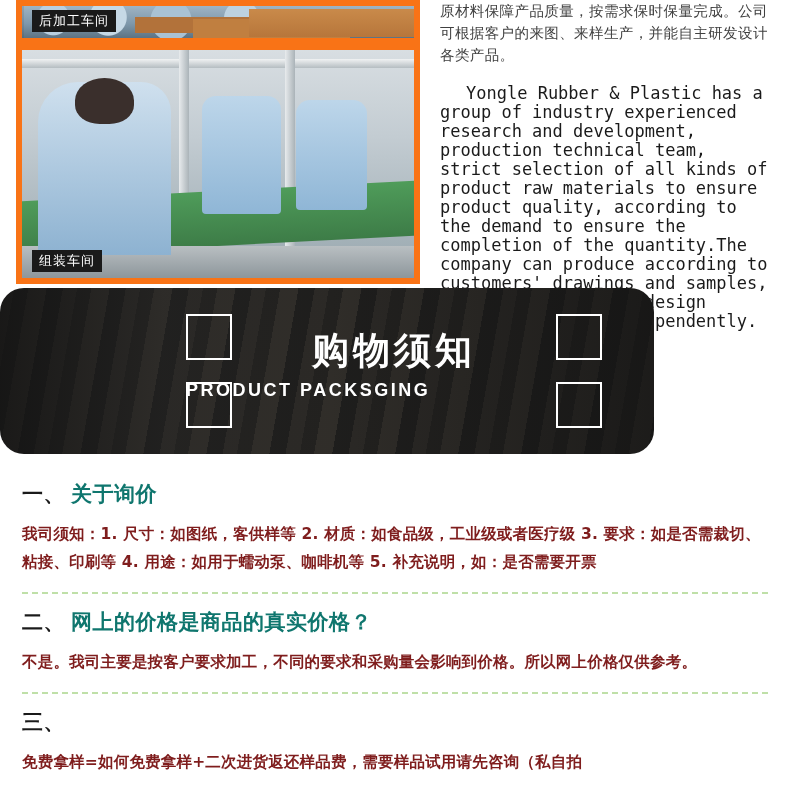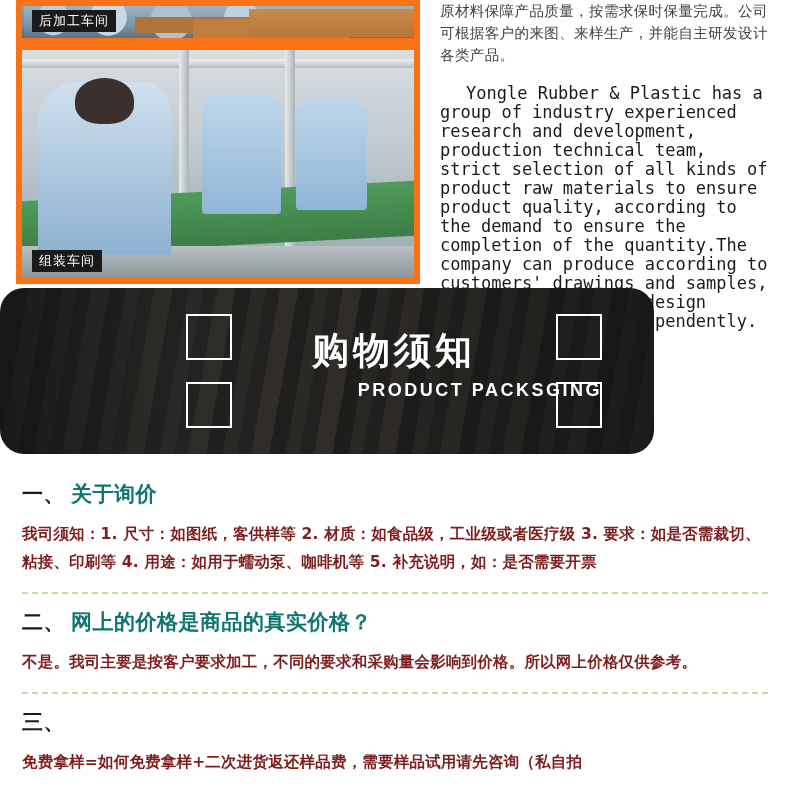--- a/index.html
+++ b/index.html
@@ -175,21 +175,21 @@
     text-align: center;
     color: #ffffff;
     font-size: 37px;
     font-weight: bold;
     letter-spacing: 4px;
     font-family: "DejaVu Sans", sans-serif;
   }
   .banner-sub {
     position: absolute;
     left: 0; right: 0; top: 66px;
-    text-align: right;
+    text-align: left;
     color: #ffffff;
     font-size: 18px;
     font-weight: bold;
     letter-spacing: 2.5px;
     font-family: "Liberation Sans", sans-serif;
   }
 
   
   .qa {
     position: relative;

